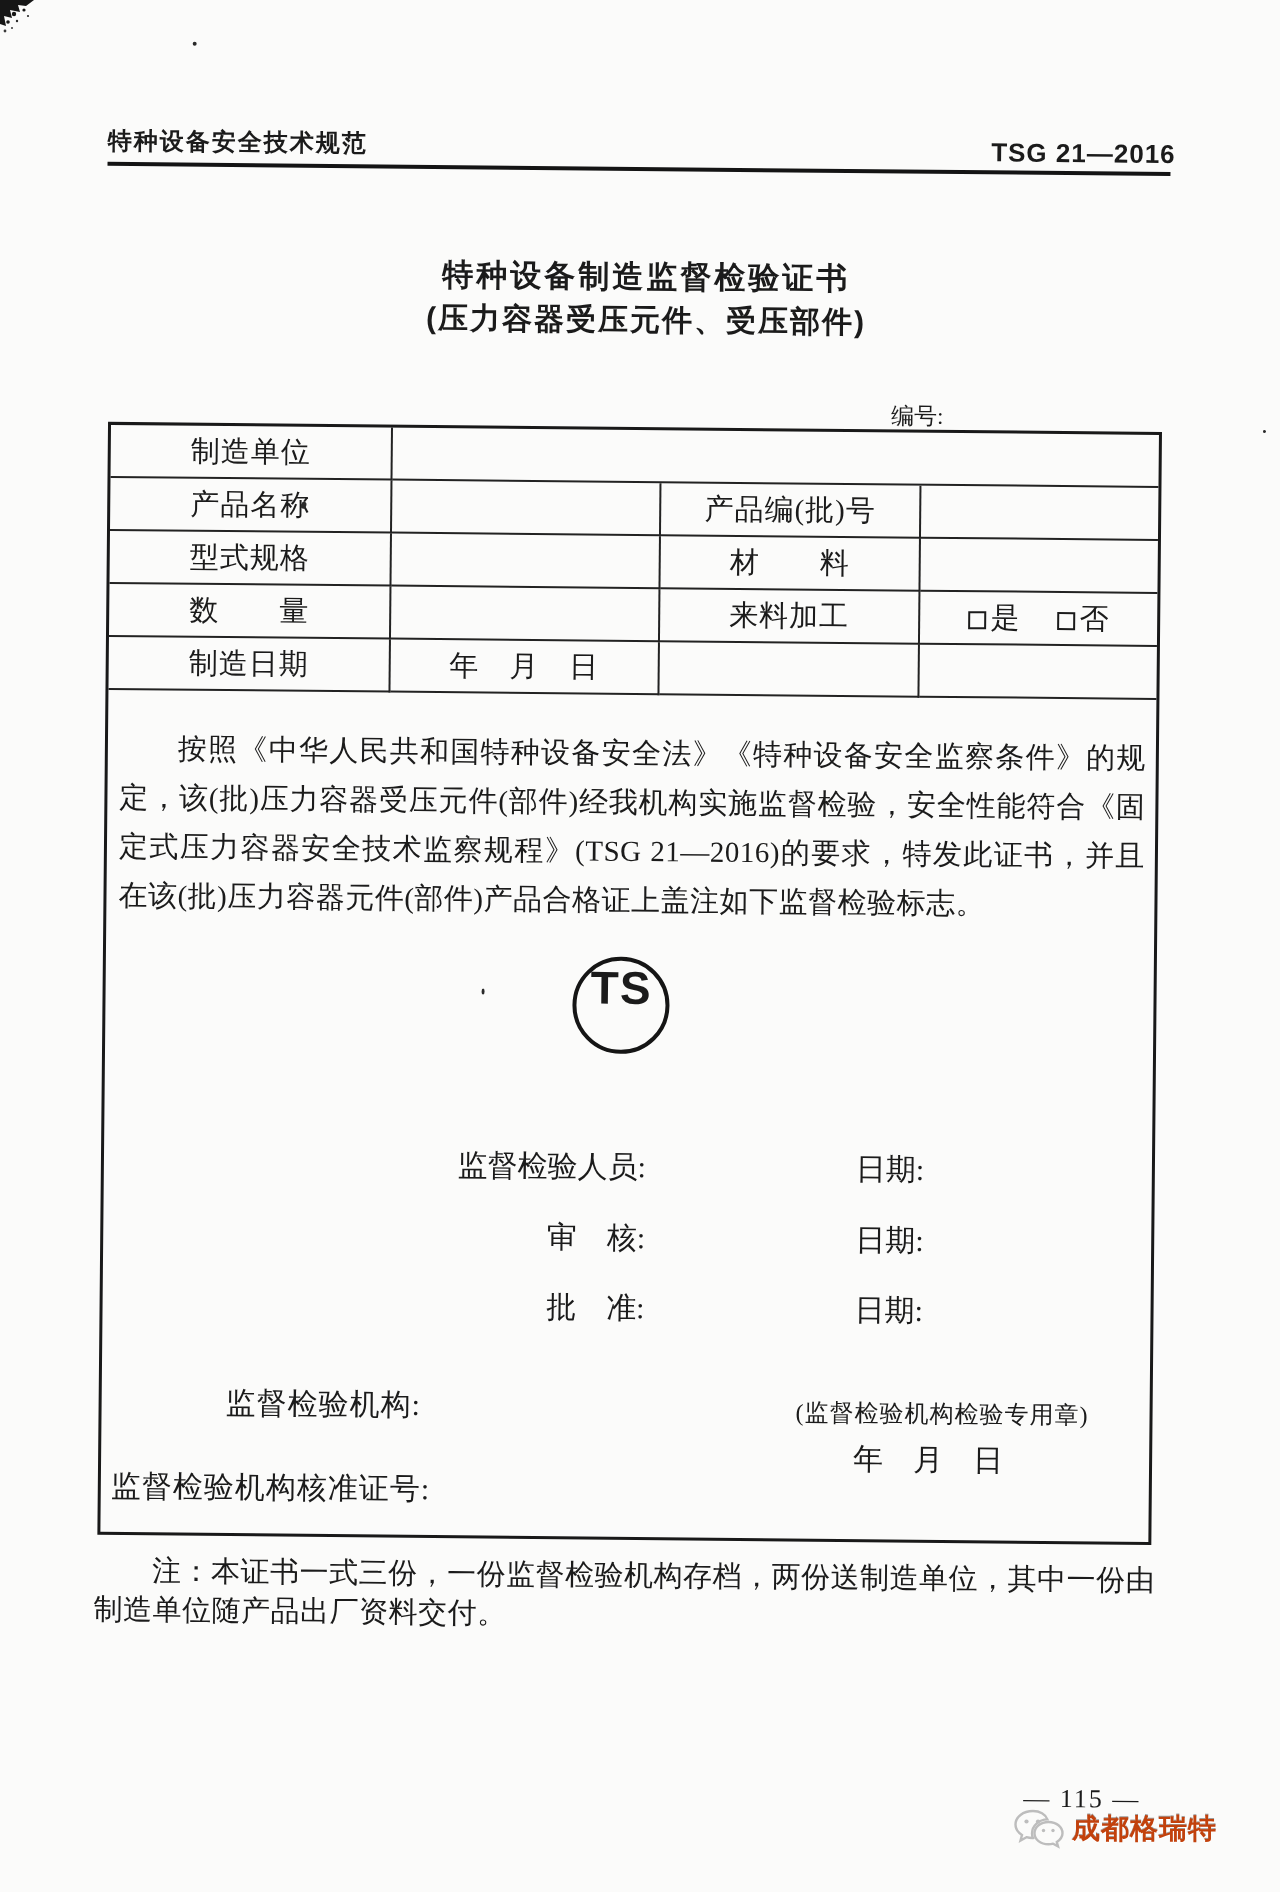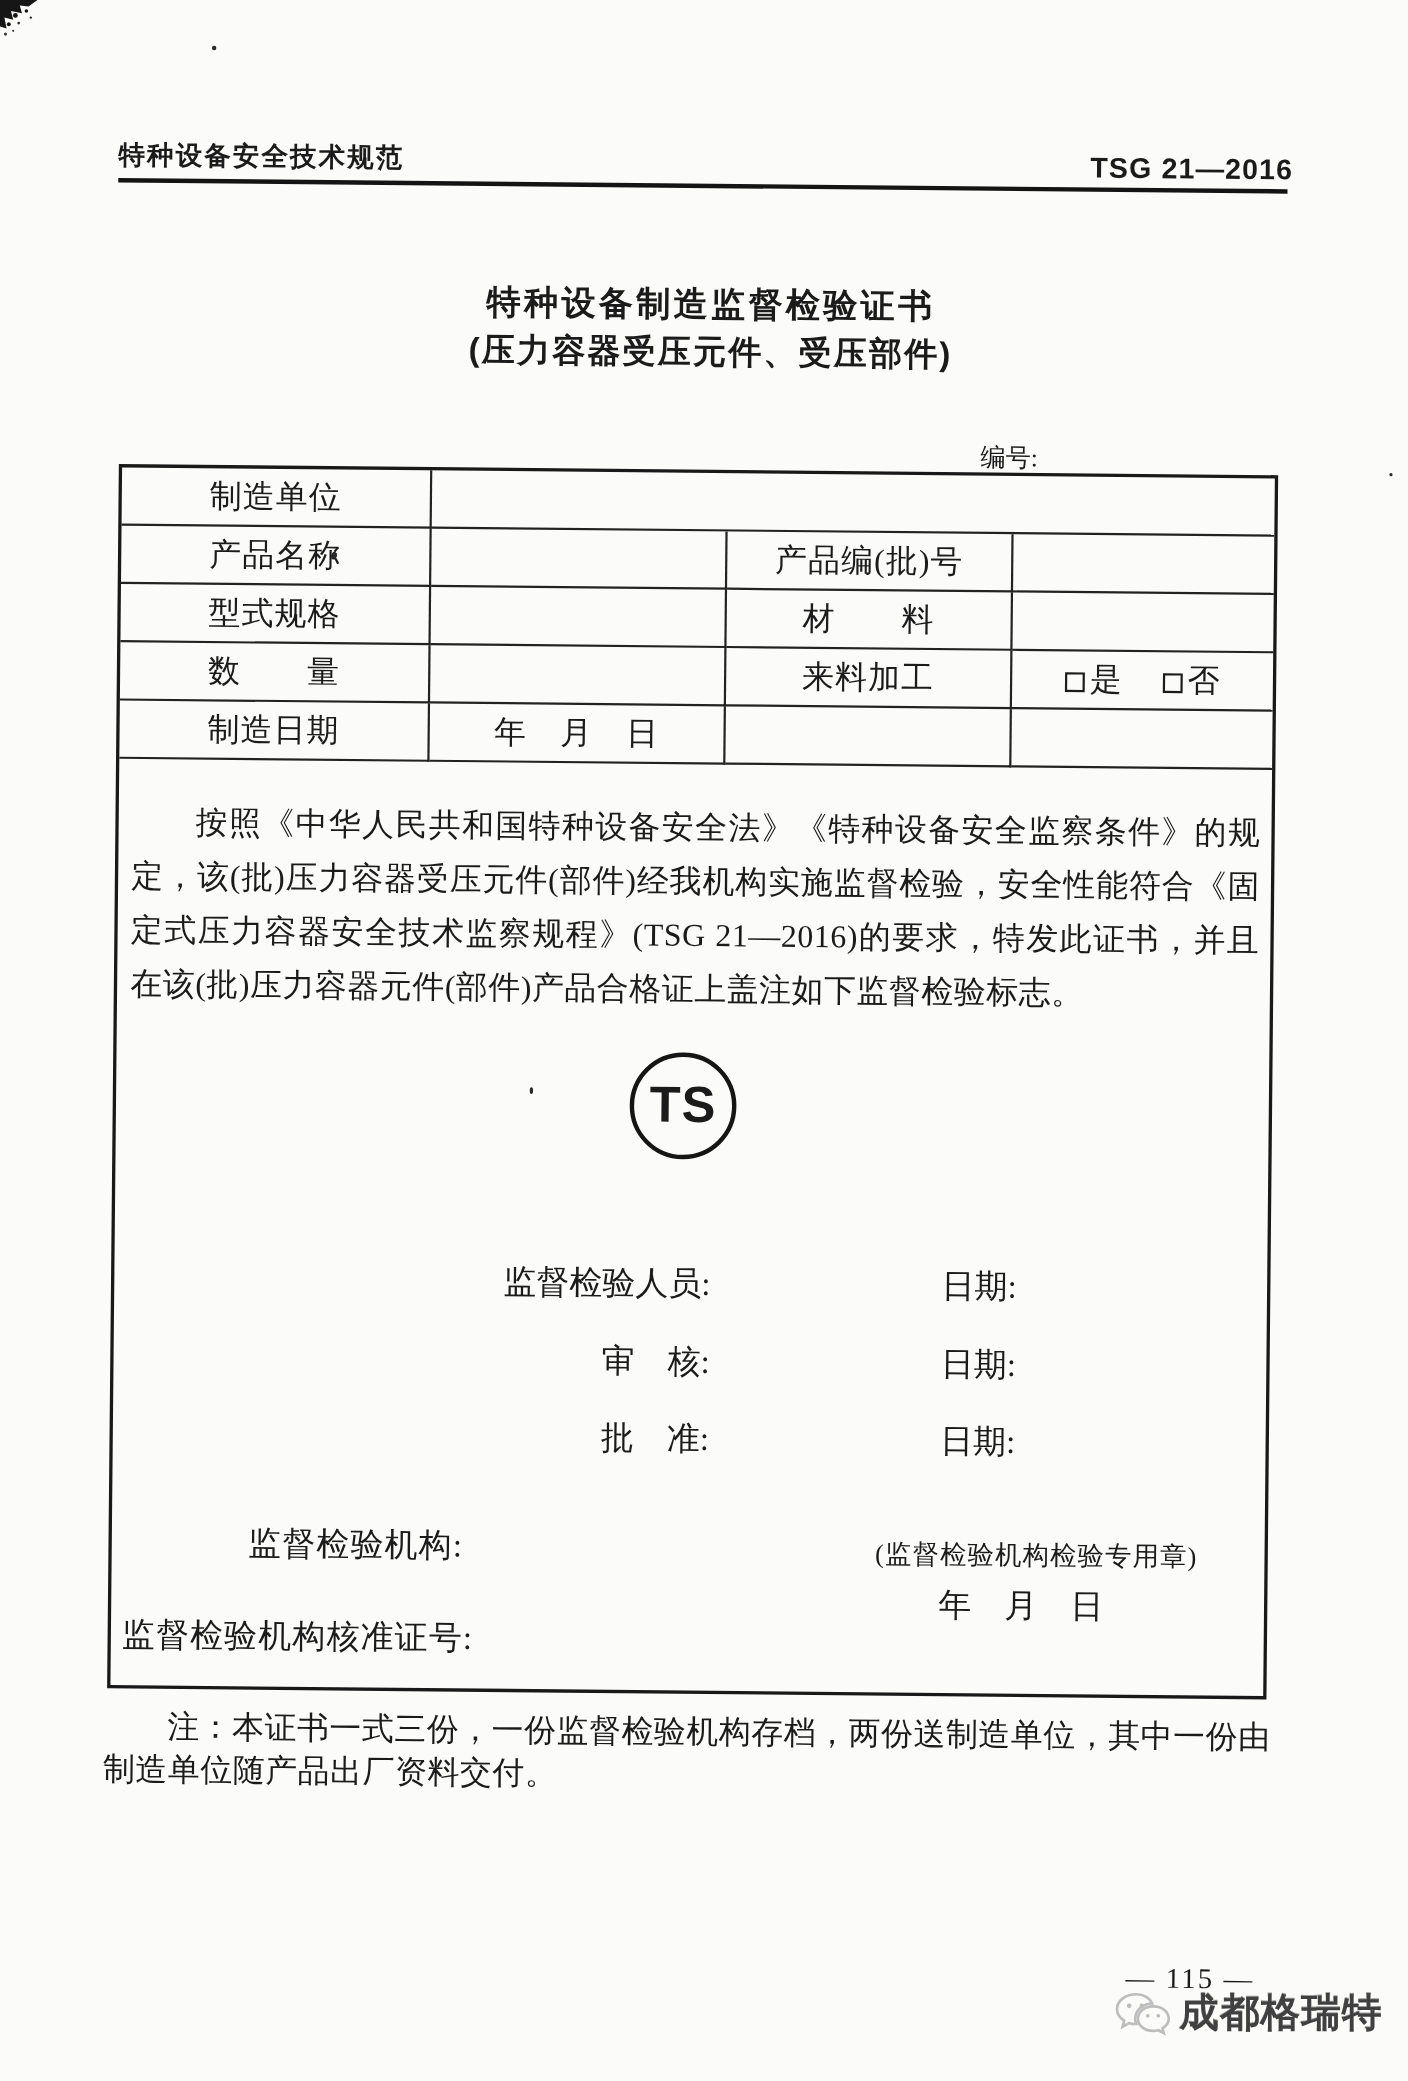--- a/index.html
+++ b/index.html
@@ -68,21 +68,21 @@
   .statement {
     position:absolute; top:34px; left:12px; right:10px;
     font-size:29px; line-height:49px;
     text-indent:2em; letter-spacing:0.5px;
     text-align:justify;
   }
   .ts-circle {
     position:absolute; top:262px; left:467px;
     width:97px; height:97px;
     border:4px solid #151515; border-radius:50%;
-    display:flex; align-items:center; justify-content:center;
+    display:flex; align-items:flex-start; justify-content:center;
     font-family:"Liberation Sans", sans-serif; font-weight:700;
     font-size:46px; letter-spacing:1px; padding-bottom:3px;
   }
   .sig-row { position:absolute; left:0; width:100%; height:42px; }
   .sig-label { position:absolute; left:200px; width:342px; text-align:right; font-size:30px; }
   .sig-date  { position:absolute; left:752px; font-size:30px;text-align:right; }
   .row-inspector { top:452px; }
   .row-reviewer  { top:523px; }
   .row-approver  { top:593px; }
 
@@ -100,22 +100,22 @@
     position:absolute; top:1780px; left:1000px; width:180px; text-align:center;
     font-size:26px; letter-spacing:2px;
   }
   .watermark {
     position:absolute; top:1806px; left:1012px;
     display:flex; align-items:center; gap:4px;
     color:#bfbfbf;
   }
   .watermark-text {
     font-family:"Liberation Sans", sans-serif;
-    font-size:36px; font-weight:700; letter-spacing:1px;
-    color:#404040; text-shadow:0 1px 0 #ffffff, 0 -1px 0 #9e9e9e;
+    font-size:28px; font-weight:700; letter-spacing:1px;
+    color:#c2410c; text-shadow:0 1px 0 #ffffff, 0 -1px 0 #9e9e9e;
   }
 
   
   .corner-blotch { position:absolute; top:0; left:0; }
   .speck { position:absolute; background:#2a2a2a; border-radius:50%; }
   .speck1 { top:46px; left:184px; width:4px; height:4px; }
   .speck2 { top:505px; left:297px; width:5px; height:7px; transform:rotate(20deg); border-radius:40% 60% 60% 40%; }
   .speck3 { top:990px; left:482px; width:3px; height:6px; }
   .speck4 { top:424px; left:1258px; width:3px; height:3px; }
 </style>

